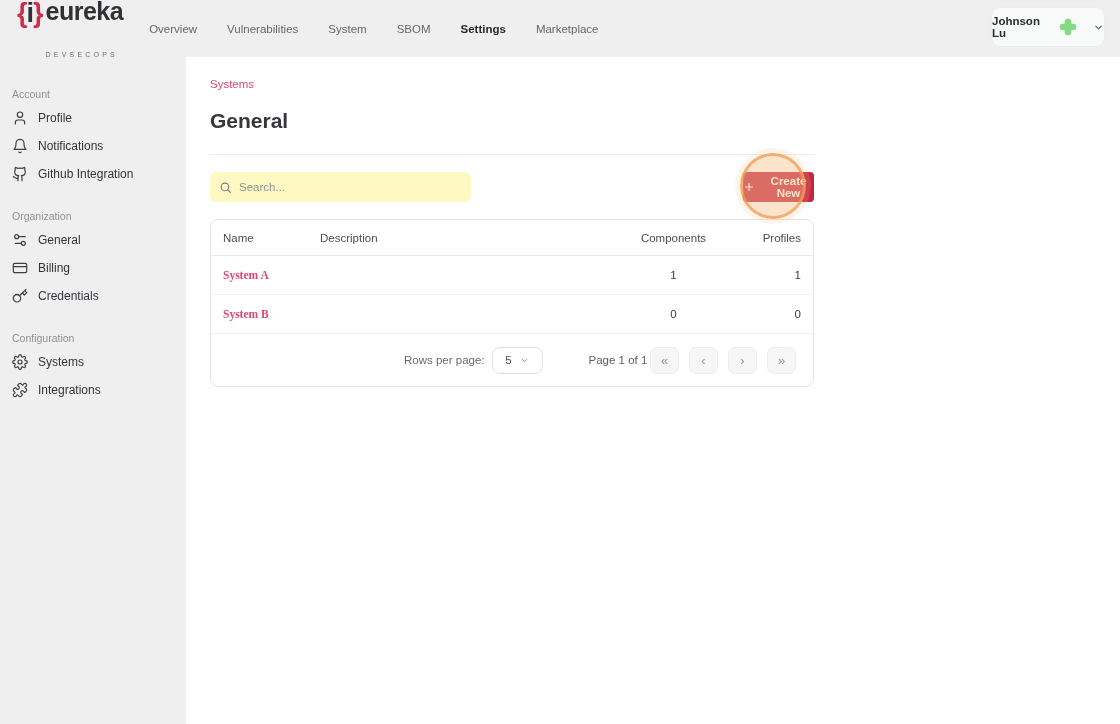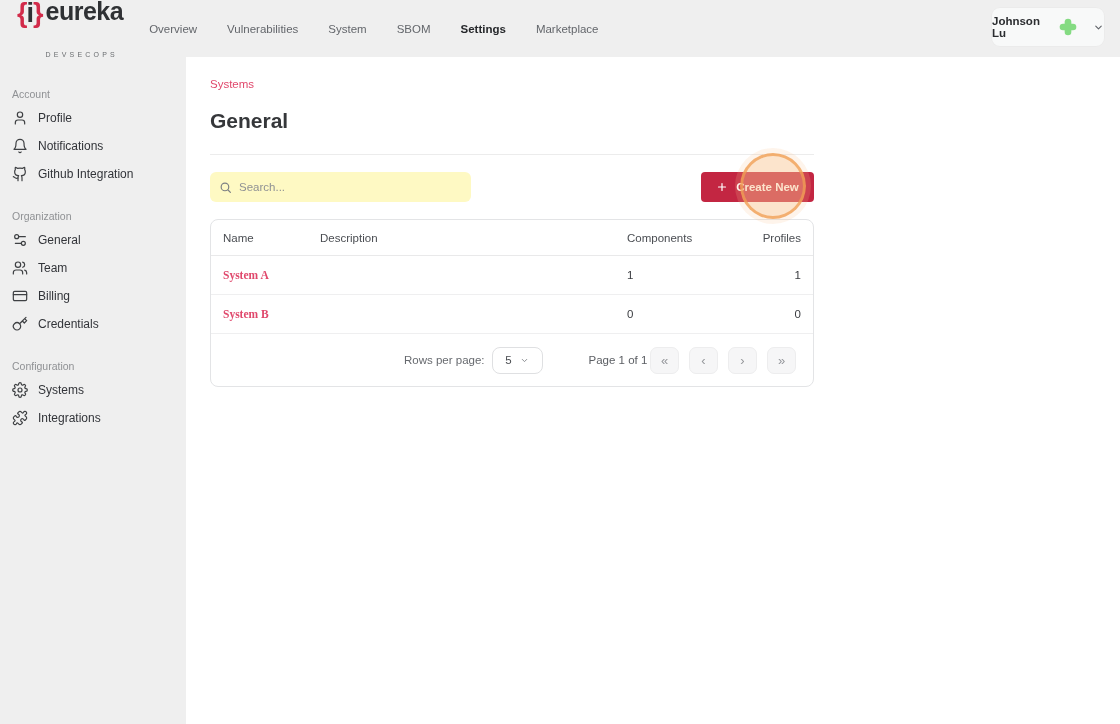--- a/index.html
+++ b/index.html
@@ -58,37 +58,37 @@
     width:261px; height:30px; background:#fef9c3; border-radius:6px;
     display:flex; align-items:center; padding:0 9px; gap:7px;
   }
   .searchbox .icn { color:#7d8084; }
   .searchbox input {
     border:none; outline:none; background:transparent; flex:1;
     font-family:"Liberation Sans", sans-serif; font-size:11.5px; color:#555;
   }
   .searchbox input::placeholder { color:#8f9194; }
   .create-btn {
-    width:113px; height:30px; border:none; border-radius:4px; background:#c32642;
+    width:71px; height:30px; border:none; border-radius:4px; background:#c32642;
     color:#fff; font-family:"Liberation Sans", sans-serif; font-size:11.5px; font-weight:bold;
     display:flex; align-items:center; justify-content:center; gap:8px; cursor:pointer;
   }
   .click-ring {
     position:absolute; left:530px; top:-19px; width:66px; height:66px; border-radius:50%;
     background:rgba(248,196,142,0.45); border:3px solid rgba(240,158,82,0.75);
     box-shadow:0 0 0 5px rgba(248,196,142,0.18); z-index:2;
   }
 
   
   .card { width:604px; margin-top:17px; background:#fff; border:1px solid #e3e4e6; border-radius:8px; overflow:hidden; }
   .thead { display:flex; align-items:center; height:36px; border-bottom:1px solid #e9e9ea; font-size:11.5px; color:#4a4d52; }
   .trow  { display:flex; align-items:center; height:39px; border-bottom:1px solid #efeff0; font-size:11.5px; color:#3a3c40; }
   .col-name { width:98px; padding-left:12px; }
   .col-desc { flex:1; padding-left:11px; }
-  .col-comp { width:93px; text-align:left; }
+  .col-comp { width:93px; text-align:center; }
   .col-prof { width:93px; text-align:right; padding-right:12px; }
   .row-link { color:#e0486c; font-weight:bold; cursor:pointer; text-decoration:none;font-family:Liberation Serif, serif; }
 
   .tfoot { height:52px; display:flex; align-items:center; font-size:11.5px; color:#66696e; }
   .rpp-label { margin-left:193px; }
   .rpp-select {
     margin-left:7px; width:51px; height:27px; border:1px solid #dfe0e2; border-radius:8px;
     display:flex; align-items:center; justify-content:center; gap:8px;
     color:#4a4d52; cursor:pointer; background:#fff;
   }
@@ -175,31 +175,20 @@
     <div class="side-item">
       <span class="icn">
         <svg width="16" height="16" viewBox="0 0 24 24" fill="none" stroke="currentColor" stroke-width="1.8" stroke-linecap="round" stroke-linejoin="round">
             <path d="M20 7h-9"></path>
             <path d="M14 17H5"></path>
             <circle cx="17" cy="17" r="3"></circle>
             <circle cx="7" cy="7" r="3"></circle>
           </svg>
       </span>
       <span>General</span>
-    </div>
-    <div class="side-item">
-      <span class="icn">
-        <svg width="16" height="16" viewBox="0 0 24 24" fill="none" stroke="currentColor" stroke-width="1.8" stroke-linecap="round" stroke-linejoin="round">
-            <path d="M16 21v-2a4 4 0 0 0-4-4H6a4 4 0 0 0-4 4v2"></path>
-            <circle cx="9" cy="7" r="4"></circle>
-            <path d="M22 21v-2a4 4 0 0 0-3-3.87"></path>
-            <path d="M16 3.13a4 4 0 0 1 0 7.75"></path>
-          </svg>
-      </span>
-      <span>Team</span>
     </div>
     <div class="side-item">
       <span class="icn">
         <svg width="16" height="16" viewBox="0 0 24 24" fill="none" stroke="currentColor" stroke-width="1.8" stroke-linecap="round" stroke-linejoin="round">
             <rect width="20" height="14" x="2" y="5" rx="2"></rect>
             <line x1="2" x2="22" y1="10" y2="10"></line>
           </svg>
       </span>
       <span>Billing</span>
     </div>

